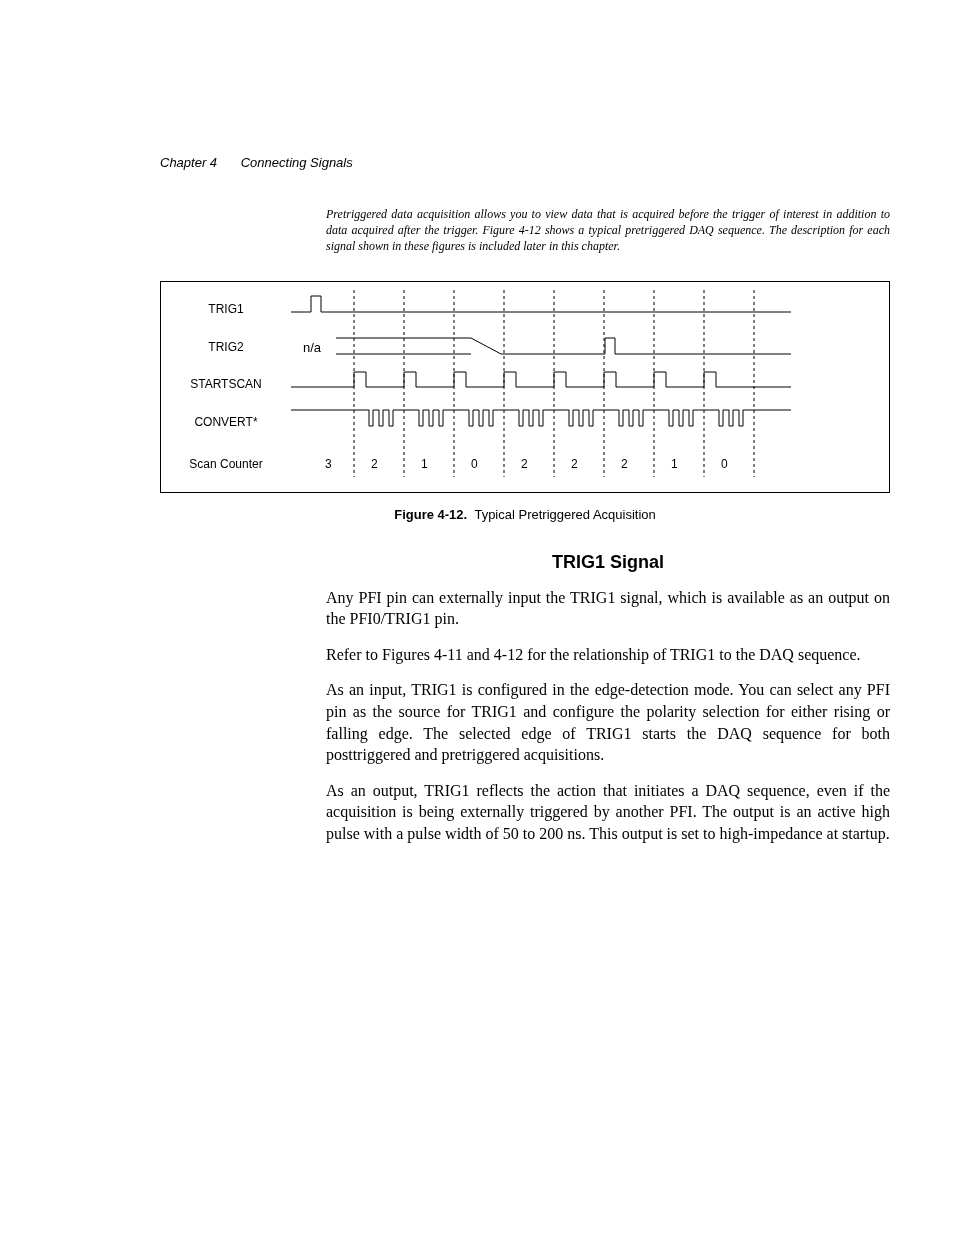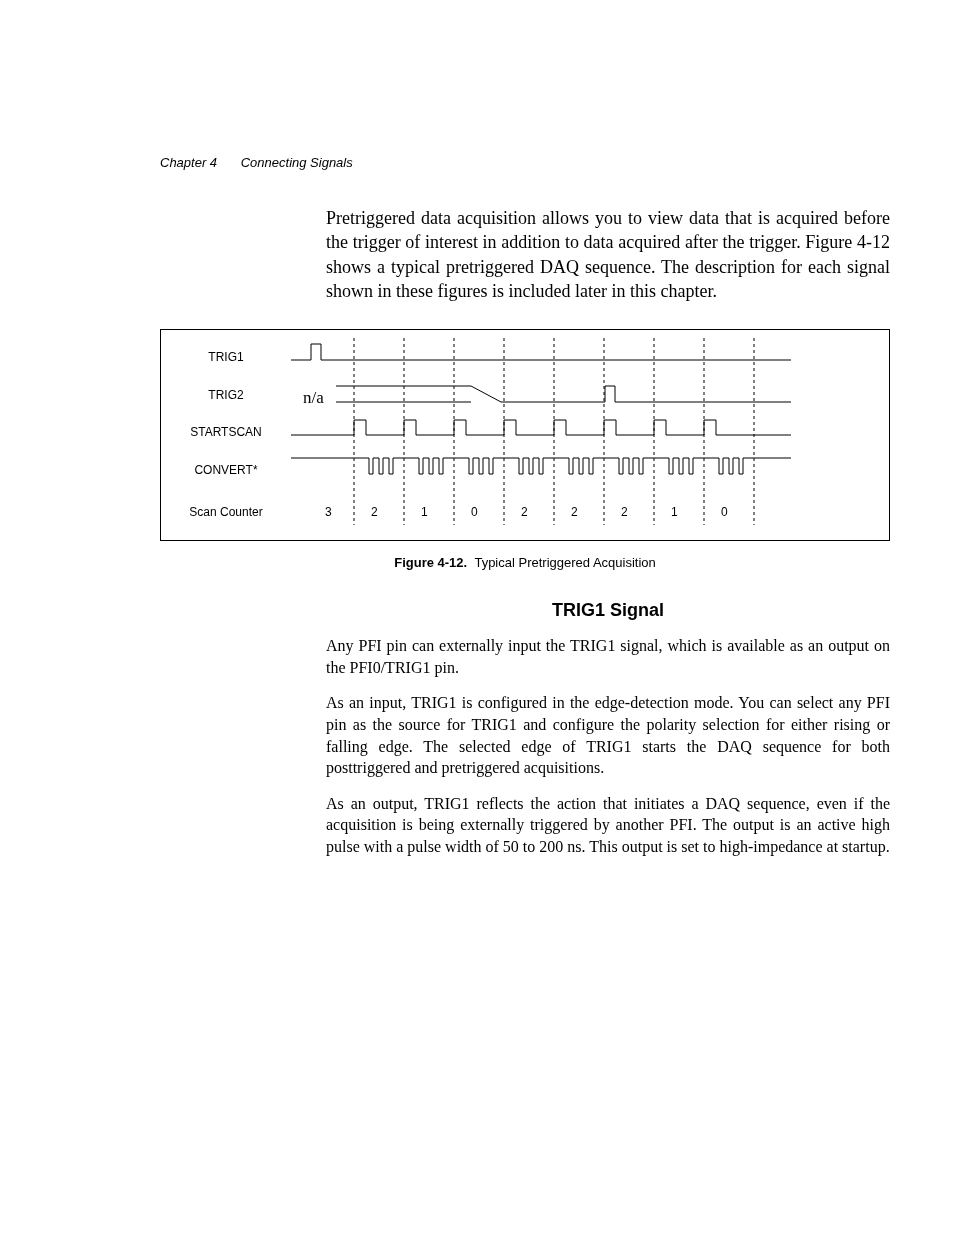--- a/index.html
+++ b/index.html
@@ -17,24 +17,25 @@
     padding: 155px 64px 0 160px;
   }
   .running-head {
     font-family: Arial, Helvetica, sans-serif;
     font-style: italic;
     font-size: 13px;
     margin-bottom: 36px;
   }
   .running-head .chap-num { margin-right: 20px; }
   .intro-para {
-    font-size: 18px;
+    font-size: 12px;
     line-height: 1.35;
     margin-left: 166px;
     text-align: justify;
+    font-style: italic;
   }
   .figure-box {
     border: 1px solid #000;
     margin-top: 26px;
     height: 210px;
     position: relative;
   }
   .figure-caption {
     font-family: Liberation Sans, sans-serif;
     font-size: 13px;
@@ -78,22 +79,22 @@
     text-align: center;
     width: 110px;
   }
   .sig-trig1  { left: 10px; top: 20px; }
   .sig-trig2  { left: 10px; top: 58px; }
   .sig-start  { left: 10px; top: 95px; }
   .sig-conv   { left: 10px; top: 133px; }
   .sig-scan   { left: 10px; top: 175px; }
   .na-label {
     position: absolute;
-    font-family: Liberation Serif, serif;
-    font-size: 17px;
+    font-family: Liberation Sans, sans-serif;
+    font-size: 13px;
     left: 142px; top: 58px;
   }
   .counter-row {
     position: absolute;
     top: 175px;
     font-family: Arial, Helvetica, sans-serif;
     font-size: 12px;
   }
   .diagram-svg {
     position: absolute;
@@ -169,17 +170,18 @@
   </div>
 
   <div class="figure-caption">
     <span class="fc-bold">Figure 4-12.</span>
     &nbsp;<span>Typical Pretriggered Acquisition</span>
   </div>
 
   <div class="section-heading">TRIG1 Signal</div>
 
   <div class="body-para">Any PFI pin can externally input the TRIG1 signal, which is available as an output on the PFI0/TRIG1 pin.</div>
+  <div class="body-para">Refer to Figures 4-11 and 4-12 for the relationship of TRIG1 to the DAQ sequence.</div>
   <div class="body-para">As an input, TRIG1 is configured in the edge-detection mode. You can select any PFI pin as the source for TRIG1 and configure the polarity selection for either rising or falling edge. The selected edge of TRIG1 starts the DAQ sequence for both posttriggered and pretriggered acquisitions.</div>
   <div class="body-para">As an output, TRIG1 reflects the action that initiates a DAQ sequence, even if the acquisition is being externally triggered by another PFI. The output is an active high pulse with a pulse width of 50 to 200 ns. This output is set to high-impedance at startup.</div>
 
 
 </div>
 
 </body></html>

